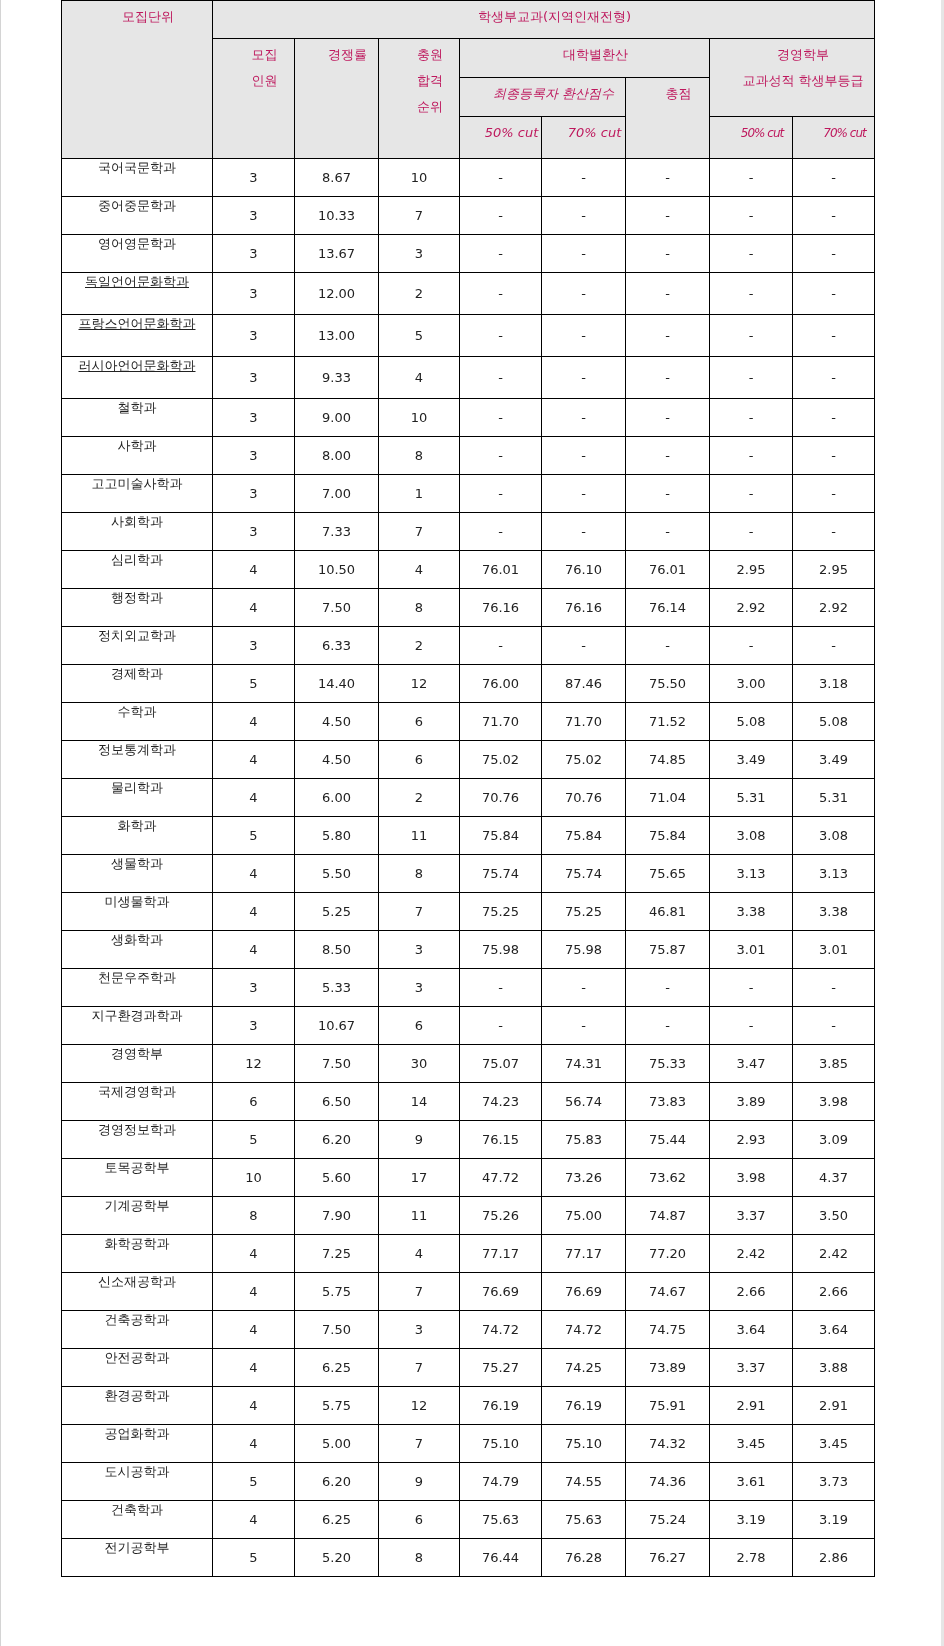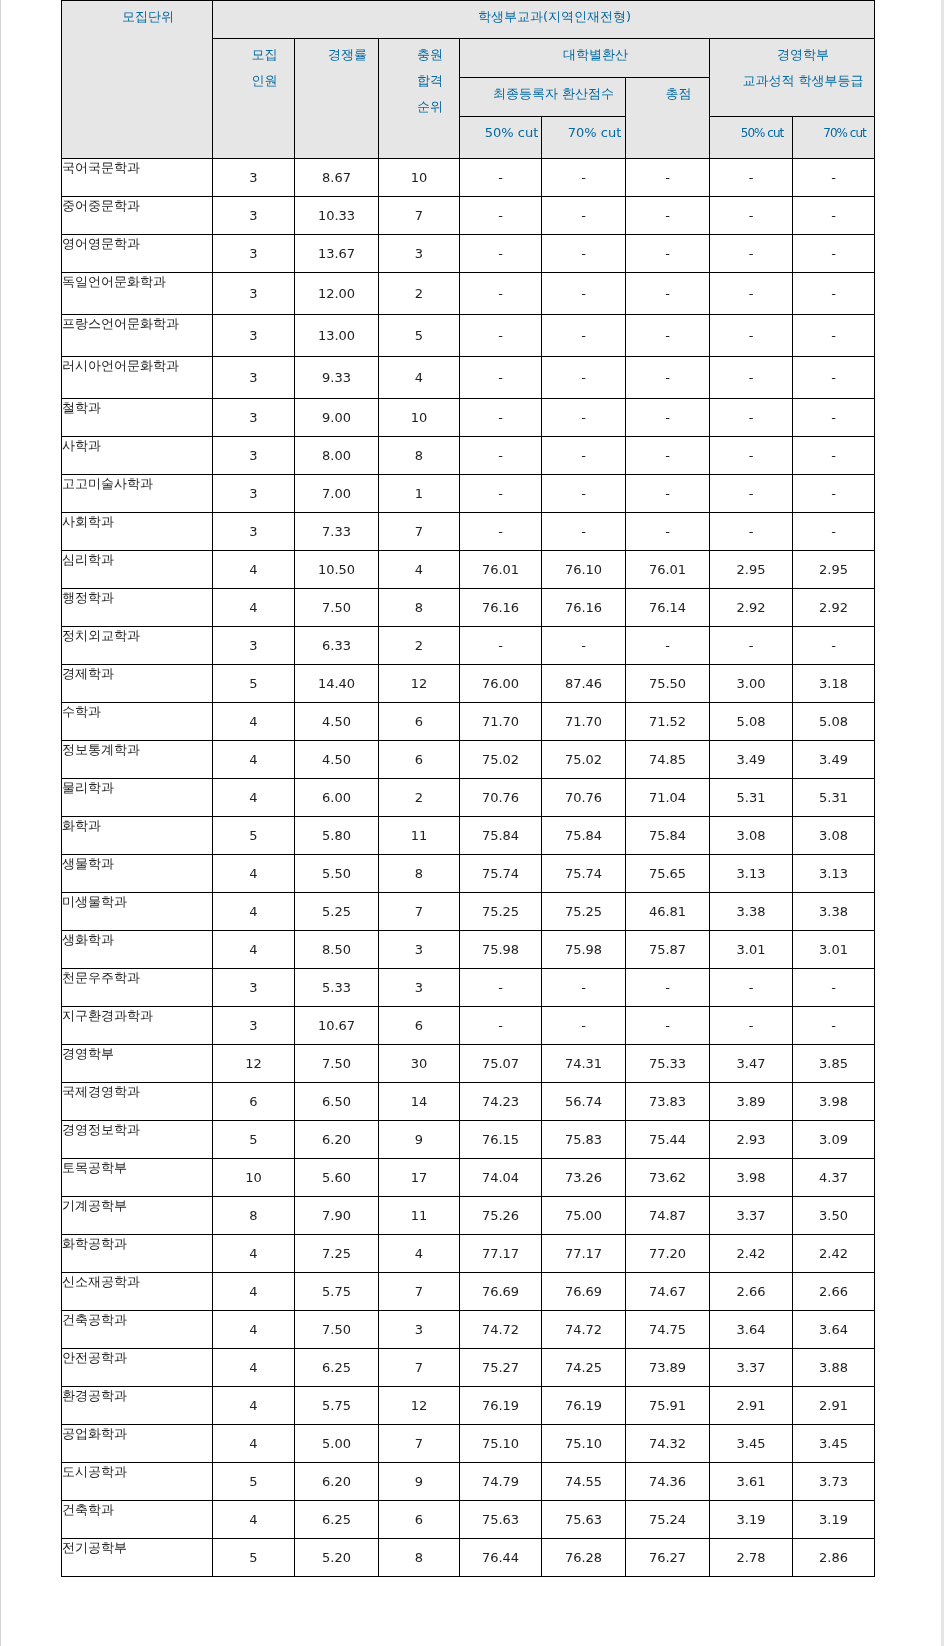--- a/index.html
+++ b/index.html
@@ -16,30 +16,30 @@
     width: 813px;
     font-size: 13px;
   }
   table.admissions th, table.admissions td {
     border: 1px solid #000000;
     padding: 0;
     overflow: hidden;
     white-space: nowrap;
   }
   table.admissions th {
-    background: #e6e6e6; font-weight: normal; color: #0369a1;
+    background: #e6e6e6; font-weight: normal; color: #be185d;
     vertical-align: top; 
     line-height: 26px; padding-top: 3px; padding-left: 22px;
   }
-  th.vcenter { vertical-align: middle; padding-top: 0; }
+  th.vcenter { vertical-align: middle; padding-top: 0; font-style: italic; }
   th.cut-small { font-size: 12px; letter-spacing: -1px; }
   td { text-align: center; vertical-align: middle; height: 37px; }
-  td.dept { text-align: left; padding-left: 8px; vertical-align: top; padding-top: 8px; height: 29px; }
+  td.dept { text-align: center; padding-left: 8px; vertical-align: top; padding-top: 8px; height: 29px; }
   tr.tall td { height: 41px; }
-  tr.tall td.dept { height: 33px; }
+  tr.tall td.dept { height: 33px; text-decoration: underline; }
 </style>
 </head>
 <body>
 
 <div class="page-edge-left"></div>
 <div class="page-edge-right"></div>
 
 <table class="admissions">
   <colgroup>
     <col style="width:151px">
@@ -370,21 +370,21 @@
     <td>75.83</td>
     <td>75.44</td>
     <td>2.93</td>
     <td>3.09</td>
   </tr>
       <tr>
     <td class="dept">토목공학부</td>
     <td>10</td>
     <td>5.60</td>
     <td>17</td>
-    <td>74.04</td>
+    <td>47.72</td>
     <td>73.26</td>
     <td>73.62</td>
     <td>3.98</td>
     <td>4.37</td>
   </tr>
       <tr>
     <td class="dept">기계공학부</td>
     <td>8</td>
     <td>7.90</td>
     <td>11</td>

